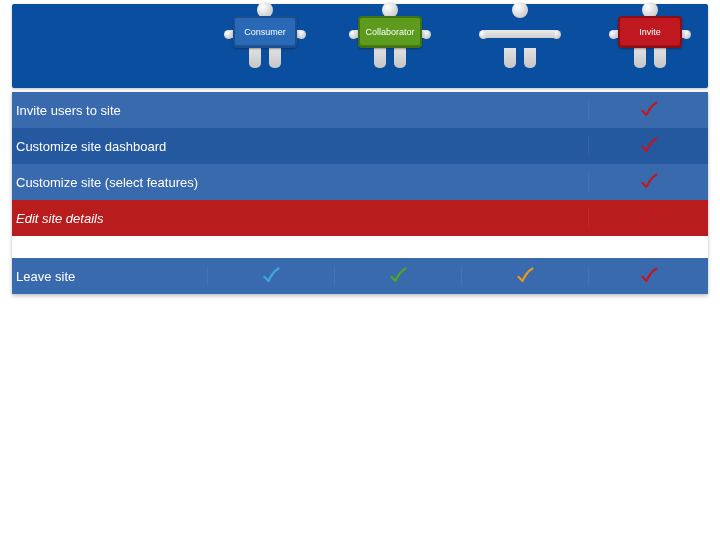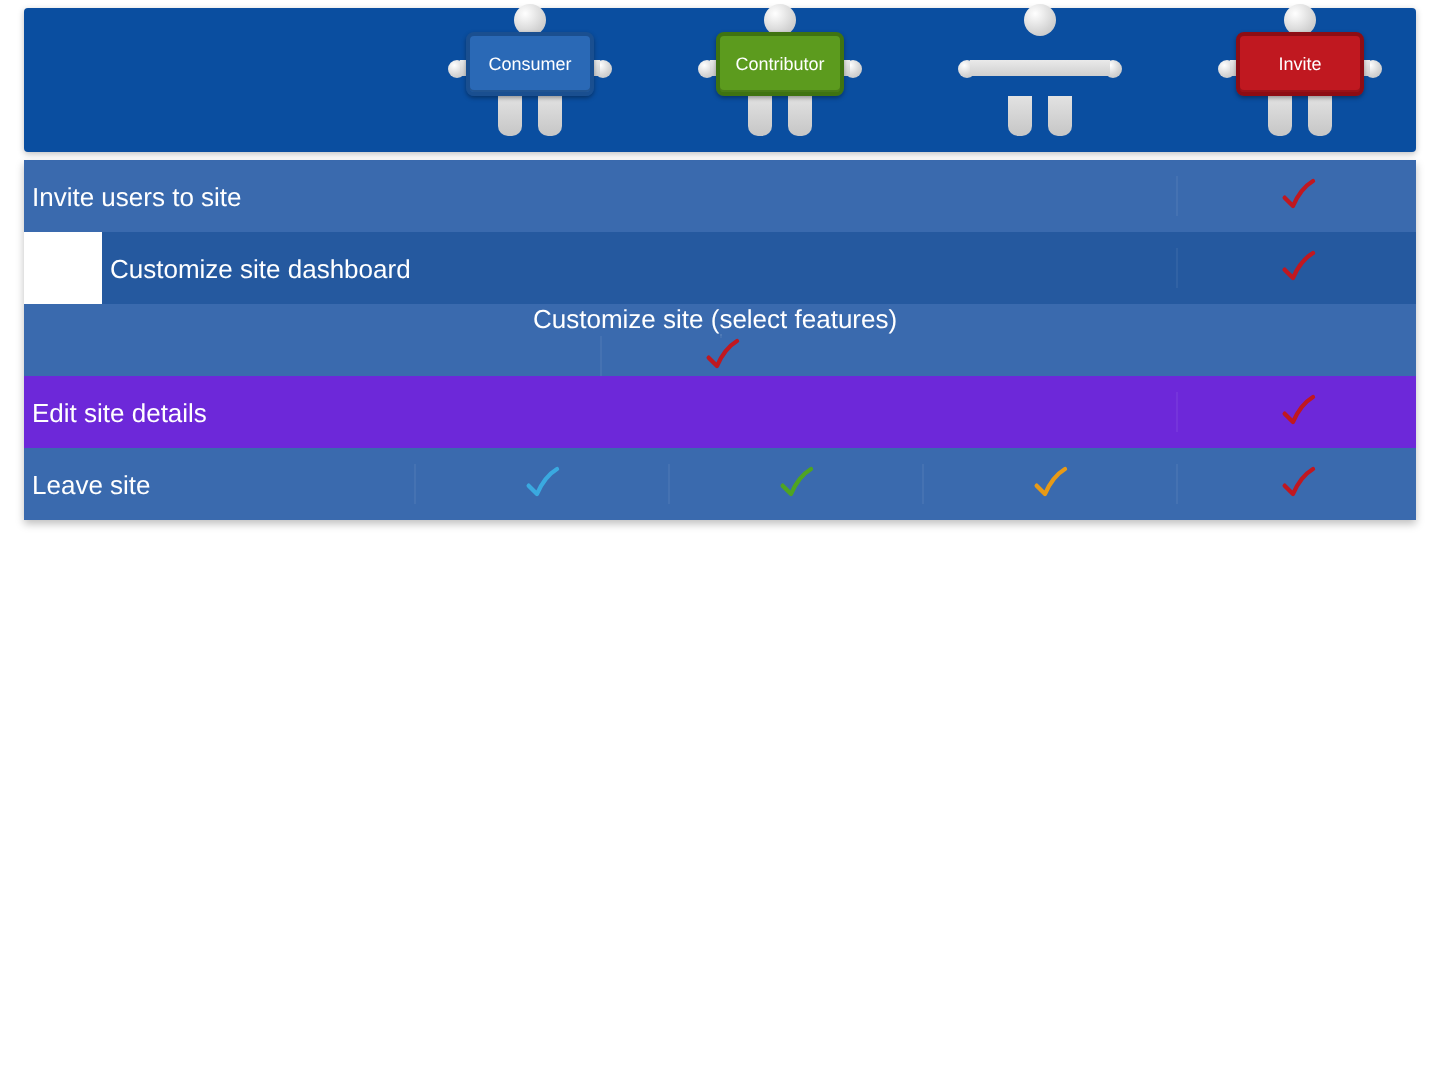--- a/index.html
+++ b/index.html
@@ -5,21 +5,21 @@
 * { box-sizing: border-box; margin: 0; padding: 0; }
 body { font-family: Arial, Helvetica, sans-serif; background: #fff; width: 720px; height: 540px; overflow: hidden; }
 
 .stage {
   width: 720px;
   padding: 4px 12px 0 12px;
 }
 
 .headers {
   position: relative;
-  height: 72px;
+  height: 84px;
   background: #0a4ea0;
   border-radius: 2px;
   box-shadow: 0 1px 3px rgba(0,0,0,0.25);
 }
 
 .role {
   position: absolute;
   top: -2px;
   width: 80px;
   height: 72px;
@@ -122,21 +122,21 @@
         <div class="legs">
           <div class="leg"></div>
           <div class="leg"></div>
         </div>
       </div>
       <div class="role" style="left: 338px;">
         <div class="head"></div>
         <div class="body-bar"></div>
         <div class="arm left"></div>
         <div class="arm right"></div>
-        <div class="plaque" style="background:linear-gradient(#5c9b1e,#5c9b1e);border:2px solid #3f7311;">Contributor</div>
+        <div class="plaque" style="background:linear-gradient(#5c9b1e,#5c9b1e);border:2px solid #3f7311;">Collaborator</div>
         <div class="legs">
           <div class="leg"></div>
           <div class="leg"></div>
         </div>
       </div>
       <div class="role" style="left: 468px;">
         <div class="head"></div>
         <div class="body-bar"></div>
         <div class="arm left"></div>
         <div class="arm right"></div>
@@ -163,54 +163,54 @@
         <div class="label">Invite users to site</div>
         <div class="cell"></div>
         <div class="cell"></div>
         <div class="cell"></div>
         <div class="cell">
           <svg class="check" viewBox="0 0 24 24">
             <path d="M4 13 C 7 16, 8 17, 9 18 C 12 11, 16 6, 21 3" fill="none" stroke="#c01820" stroke-width="2.6" stroke-linecap="round" stroke-linejoin="round"></path>
           </svg>
         </div>
       </div>
-      <div class="row" style="background: rgb(37, 89, 159); margin-left: 39px;">
+      <div class="row" style="background: rgb(37, 89, 159);">
         <div class="label">Customize site dashboard</div>
         <div class="cell"></div>
         <div class="cell"></div>
         <div class="cell"></div>
         <div class="cell">
           <svg class="check" viewBox="0 0 24 24">
             <path d="M4 13 C 7 16, 8 17, 9 18 C 12 11, 16 6, 21 3" fill="none" stroke="#c01820" stroke-width="2.6" stroke-linecap="round" stroke-linejoin="round"></path>
           </svg>
         </div>
       </div>
-      <div class="row" style="background: rgb(58, 106, 174); flex-direction: column;">
+      <div class="row" style="background: rgb(58, 106, 174);">
         <div class="label">Customize site (select features)</div>
         <div class="cell"></div>
         <div class="cell"></div>
         <div class="cell"></div>
         <div class="cell">
           <svg class="check" viewBox="0 0 24 24">
             <path d="M4 13 C 7 16, 8 17, 9 18 C 12 11, 16 6, 21 3" fill="none" stroke="#c01820" stroke-width="2.6" stroke-linecap="round" stroke-linejoin="round"></path>
           </svg>
         </div>
       </div>
-      <div class="row" style="background: #6d28d9;">
+      <div class="row" style="background: #b91c1c; font-style: italic;">
         <div class="label">Edit site details</div>
         <div class="cell"></div>
         <div class="cell"></div>
         <div class="cell"></div>
         <div class="cell">
           <svg class="check" viewBox="0 0 24 24">
             <path d="M4 13 C 7 16, 8 17, 9 18 C 12 11, 16 6, 21 3" fill="none" stroke="#c01820" stroke-width="2.6" stroke-linecap="round" stroke-linejoin="round"></path>
           </svg>
         </div>
       </div>
-      <div class="row" style="background: rgb(58, 106, 174);">
+      <div class="row" style="background: rgb(58, 106, 174); margin-top: 22px;">
         <div class="label">Leave site</div>
         <div class="cell">
           <svg class="check" viewBox="0 0 24 24">
             <path d="M4 13 C 7 16, 8 17, 9 18 C 12 11, 16 6, 21 3" fill="none" stroke="#3aa9e0" stroke-width="2.6" stroke-linecap="round" stroke-linejoin="round"></path>
           </svg>
         </div>
         <div class="cell">
           <svg class="check" viewBox="0 0 24 24">
             <path d="M4 13 C 7 16, 8 17, 9 18 C 12 11, 16 6, 21 3" fill="none" stroke="#4fa421" stroke-width="2.6" stroke-linecap="round" stroke-linejoin="round"></path>
           </svg>

